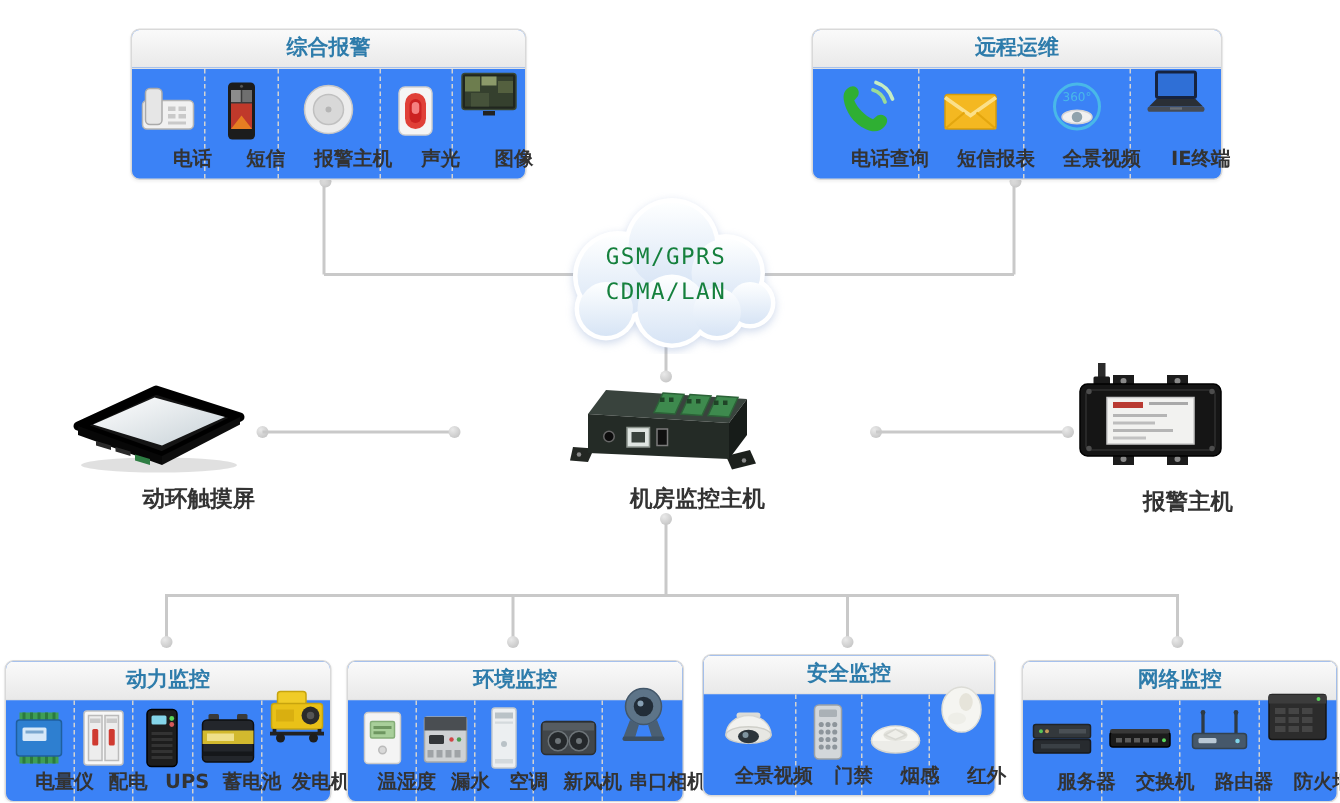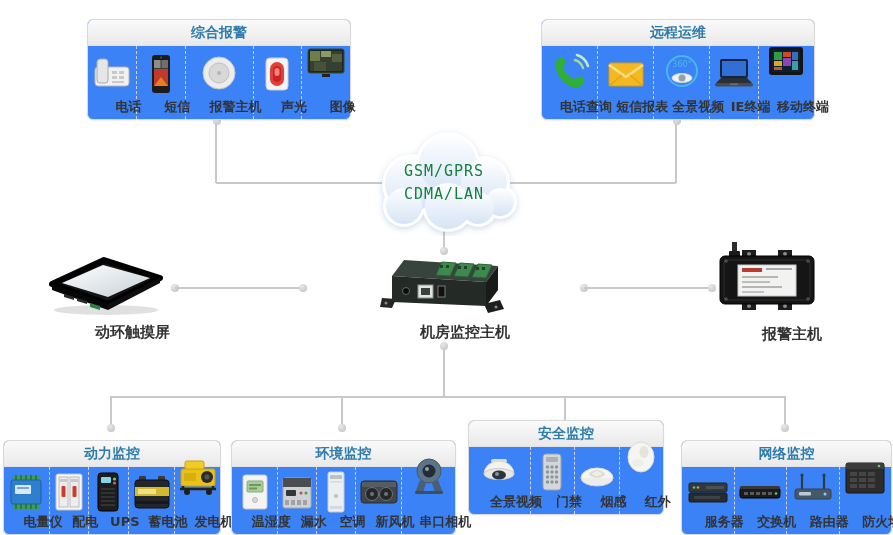--- a/index.html
+++ b/index.html
@@ -206,36 +206,20 @@
             <svg width="44" height="44" viewBox="0 0 44 44">
               <rect x="8" y="7" width="28" height="19" rx="2" fill="#16233f"></rect>
               <rect x="10" y="9" width="24" height="15" fill="#2f6fd6"></rect>
               <path d="M4 31l5-5h26l5 5z" fill="#2a2f36"></path>
               <rect x="3" y="31" width="38" height="3.5" rx="1.7" fill="#454b54"></rect>
               <rect x="18" y="31.5" width="8" height="1.6" fill="#6a7078"></rect>
             </svg>
           </div>
           <div class="lbl">IE终端</div>
         </div>
-        <div class="cell">
-          <div class="ic">
-            <svg width="44" height="44" viewBox="0 0 44 44">
-              <rect x="5" y="7" width="34" height="28" rx="3" fill="#141414"></rect>
-              <rect x="8" y="10" width="28" height="22" fill="#0f1e33"></rect>
-              <rect x="10" y="12" width="8" height="8" fill="#2f9e41"></rect>
-              <rect x="19" y="12" width="8" height="5" fill="#d04a2a"></rect>
-              <rect x="28" y="12" width="6" height="8" fill="#2f72c4"></rect>
-              <rect x="10" y="21" width="8" height="5" fill="#d9a62a"></rect>
-              <rect x="19" y="18" width="8" height="8" fill="#8a46b4"></rect>
-              <rect x="28" y="21" width="6" height="9" fill="#37a0a6"></rect>
-              <rect x="10" y="27" width="8" height="3" fill="#c4572f"></rect>
-            </svg>
-          </div>
-          <div class="lbl">移动终端</div>
-        </div>
       </div>
   </div>
 
   <div class="dev" style="left:40px;top:244px;width:130px">
     <svg width="130" height="74" viewBox="0 0 130 74">
       <defs>
           <linearGradient id="tsg" x1="0" y1="0" x2="1" y2="1">
         <stop offset="0" stop-color="#ffffff"></stop>
             <stop offset="1" stop-color="#c7d1d7"></stop>
           </linearGradient>
@@ -468,21 +452,21 @@
               <circle cx="22" cy="16" r="6.5" fill="#222d38"></circle>
               <circle cx="20" cy="14" r="2" fill="#87a0b4"></circle>
               <path d="M13 25l-5 13h8l3-10M31 25l5 13h-8l-3-10" fill="#4a5f73"></path>
               <rect x="8" y="36" width="28" height="3" rx="1.5" fill="#3c4f61"></rect>
             </svg>
           </div>
           <div class="lbl">串口相机</div>
         </div>
       </div>
   </div>
-  <div class="gbox" style="left:468px;top:420px;width:194px;height:93px">
+  <div class="gbox" style="left:468px;top:436px;width:194px;height:93px">
     <div class="ghead">安全监控</div>
     <div class="gitems">
         <div class="cell">
           <div class="ic">
             <svg width="44" height="44" viewBox="0 0 44 44">
               <rect x="14" y="9" width="16" height="4" rx="2" fill="#dcdcd8"></rect>
               <path d="M7 24a15 13 0 0 1 30 0z" fill="#f2f2ef" stroke="#d6d6d2"></path>
               <ellipse cx="22" cy="24" rx="15" ry="5.5" fill="#e7e7e3" stroke="#cfcfc9"></ellipse>
               <ellipse cx="22" cy="25" rx="7" ry="4.5" fill="#2c353b"></ellipse>
               <circle cx="20" cy="24" r="2" fill="#7f949f"></circle>

